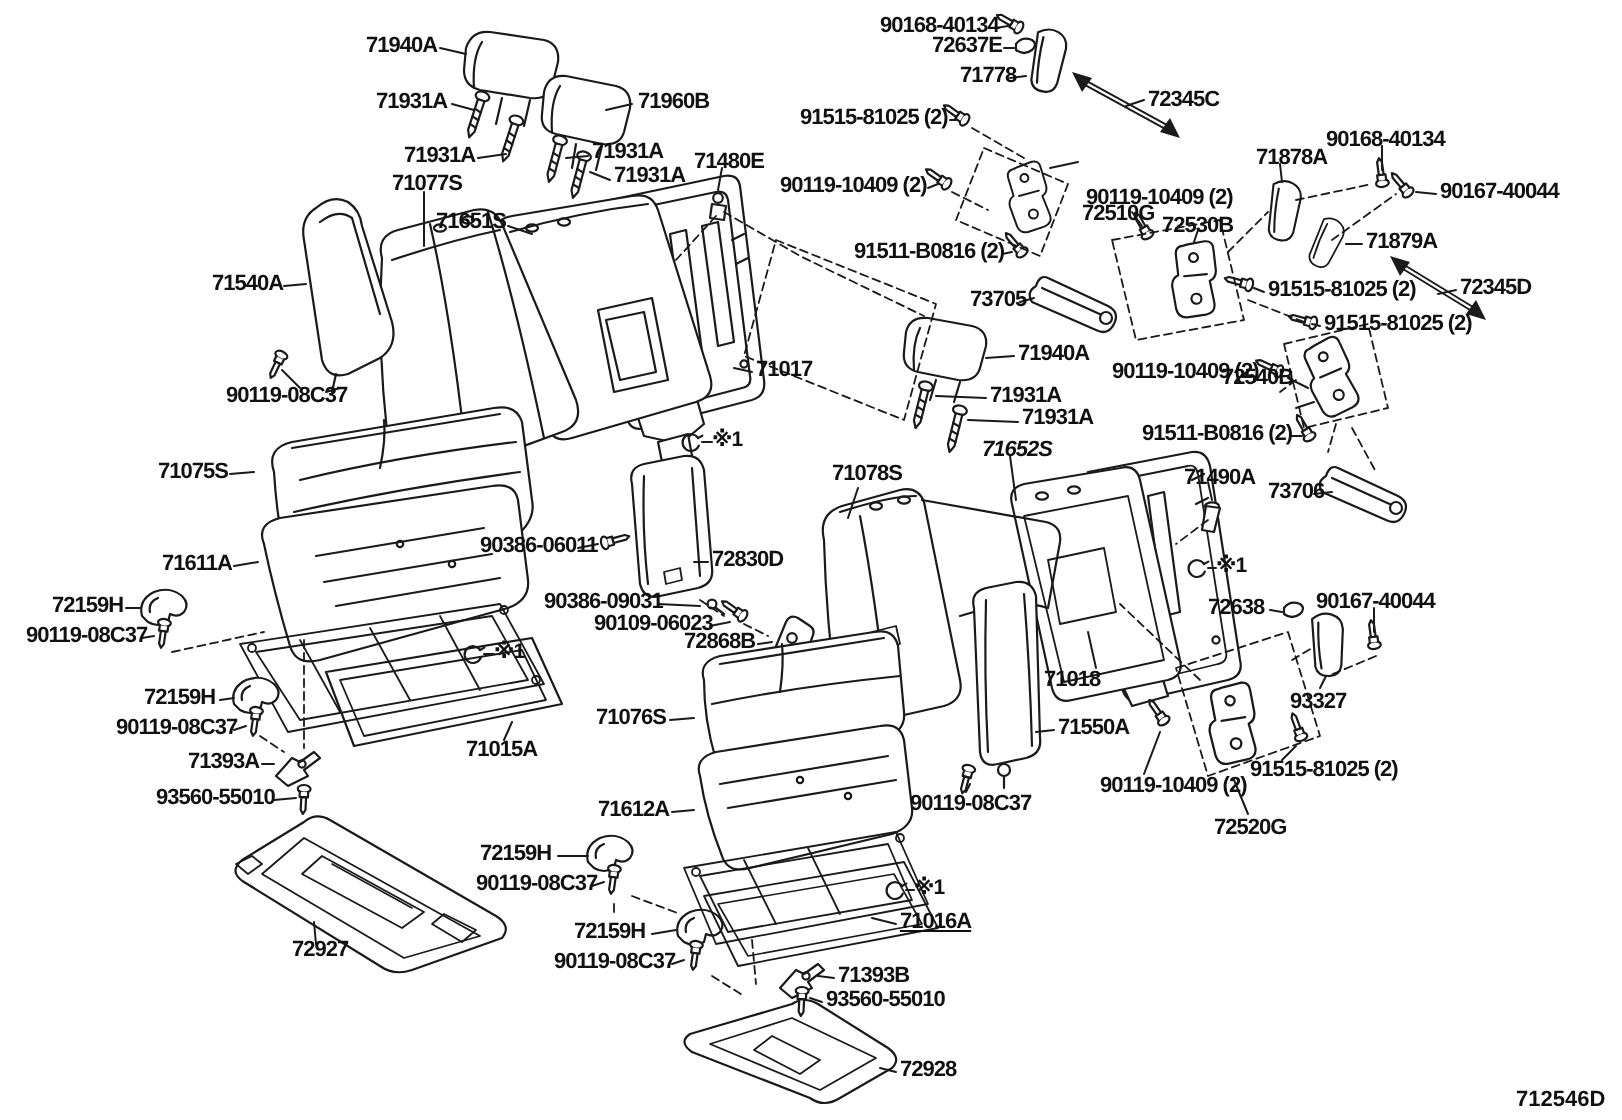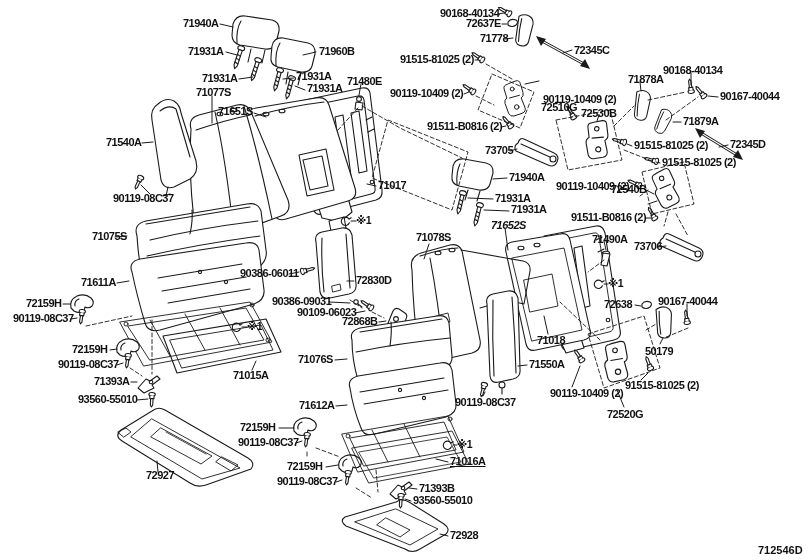--- a/index.html
+++ b/index.html
@@ -455,21 +455,21 @@
     <div class="part-label" style="left: 202px; top: 73px;">71931A</div>
     <div class="part-label" style="left: 296px; top: 71px;">71931A</div>
     <div class="part-label" style="left: 347px; top: 76px;">71480E</div>
     <div class="part-label" style="left: 196px; top: 87px;">71077S</div>
     <div class="part-label" style="left: 307px; top: 83px;">71931A</div>
     <div class="part-label" style="left: 218px; top: 106px;">71651S</div>
     <div class="part-label" style="left: 106px; top: 137px;">71540A</div>
     <div class="part-label" style="left: 113px; top: 193px;">90119-08C37</div>
     <div class="part-label" style="left: 378px; top: 180px;">71017</div>
     <div class="part-label ref" style="left: 356px; top: 215px;">※1</div>
-    <div class="part-label" style="left: 79px; top: 231px; margin-left: 13px;">71075S</div>
+    <div class="part-label" style="left: 79px; top: 231px;">71075S</div>
     <div class="part-label" style="left: 416px; top: 232px;">71078S</div>
     <div class="part-label" style="left: 240px; top: 268px;">90386-06011</div>
     <div class="part-label" style="left: 356px; top: 275px;">72830D</div>
     <div class="part-label" style="left: 81px; top: 277px;">71611A</div>
     <div class="part-label" style="left: 26px; top: 298px;">72159H</div>
     <div class="part-label" style="left: 13px; top: 313px;">90119-08C37</div>
     <div class="part-label" style="left: 272px; top: 296px;">90386-09031</div>
     <div class="part-label" style="left: 297px; top: 307px;">90109-06023</div>
     <div class="part-label" style="left: 342px; top: 316px;">72868B</div>
     <div class="part-label ref" style="left: 247px; top: 321px;">※1</div>
@@ -513,20 +513,20 @@
     <div class="part-label" style="left: 495px; top: 193px;">71931A</div>
     <div class="part-label" style="left: 511px; top: 204px;">71931A</div>
     <div class="part-label" style="left: 611px; top: 184px;">72540B</div>
     <div class="part-label" style="left: 571px; top: 212px;">91511-B0816 (2)</div>
     <div class="part-label" style="left: 491px; top: 220px; font-style: italic;">71652S</div>
     <div class="part-label" style="left: 592px; top: 234px;">71490A</div>
     <div class="part-label" style="left: 634px; top: 241px;">73706</div>
     <div class="part-label ref" style="left: 608px; top: 278px;">※1</div>
     <div class="part-label" style="left: 604px; top: 299px;">72638</div>
     <div class="part-label" style="left: 658px; top: 296px;">90167-40044</div>
-    <div class="part-label" style="left: 537px; top: 335px;">71018</div>
-    <div class="part-label" style="left: 645px; top: 346px;">50179</div>
+    <div class="part-label" style="left: 522px; top: 335px;">71018</div>
+    <div class="part-label" style="left: 645px; top: 346px;">93327</div>
     <div class="part-label" style="left: 529px; top: 359px;">71550A</div>
     <div class="part-label" style="left: 625px; top: 380px;">91515-81025 (2)</div>
     <div class="part-label" style="left: 550px; top: 388px;">90119-10409 (2)</div>
     <div class="part-label" style="left: 607px; top: 409px;">72520G</div>
     <div class="part-label" style="left: 455px; top: 397px;">90119-08C37</div>
   </div>
 
 </body></html>

